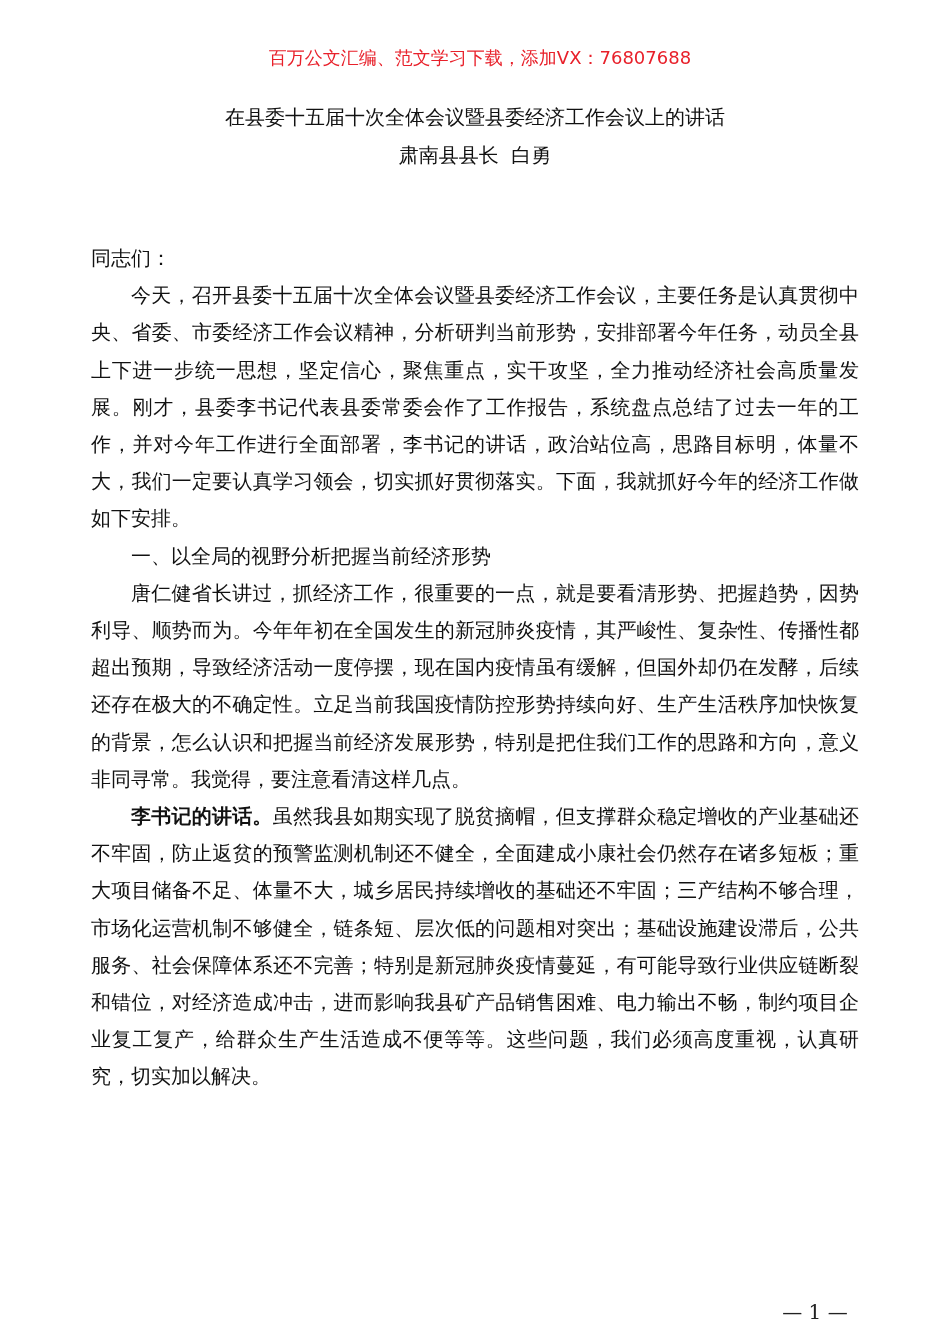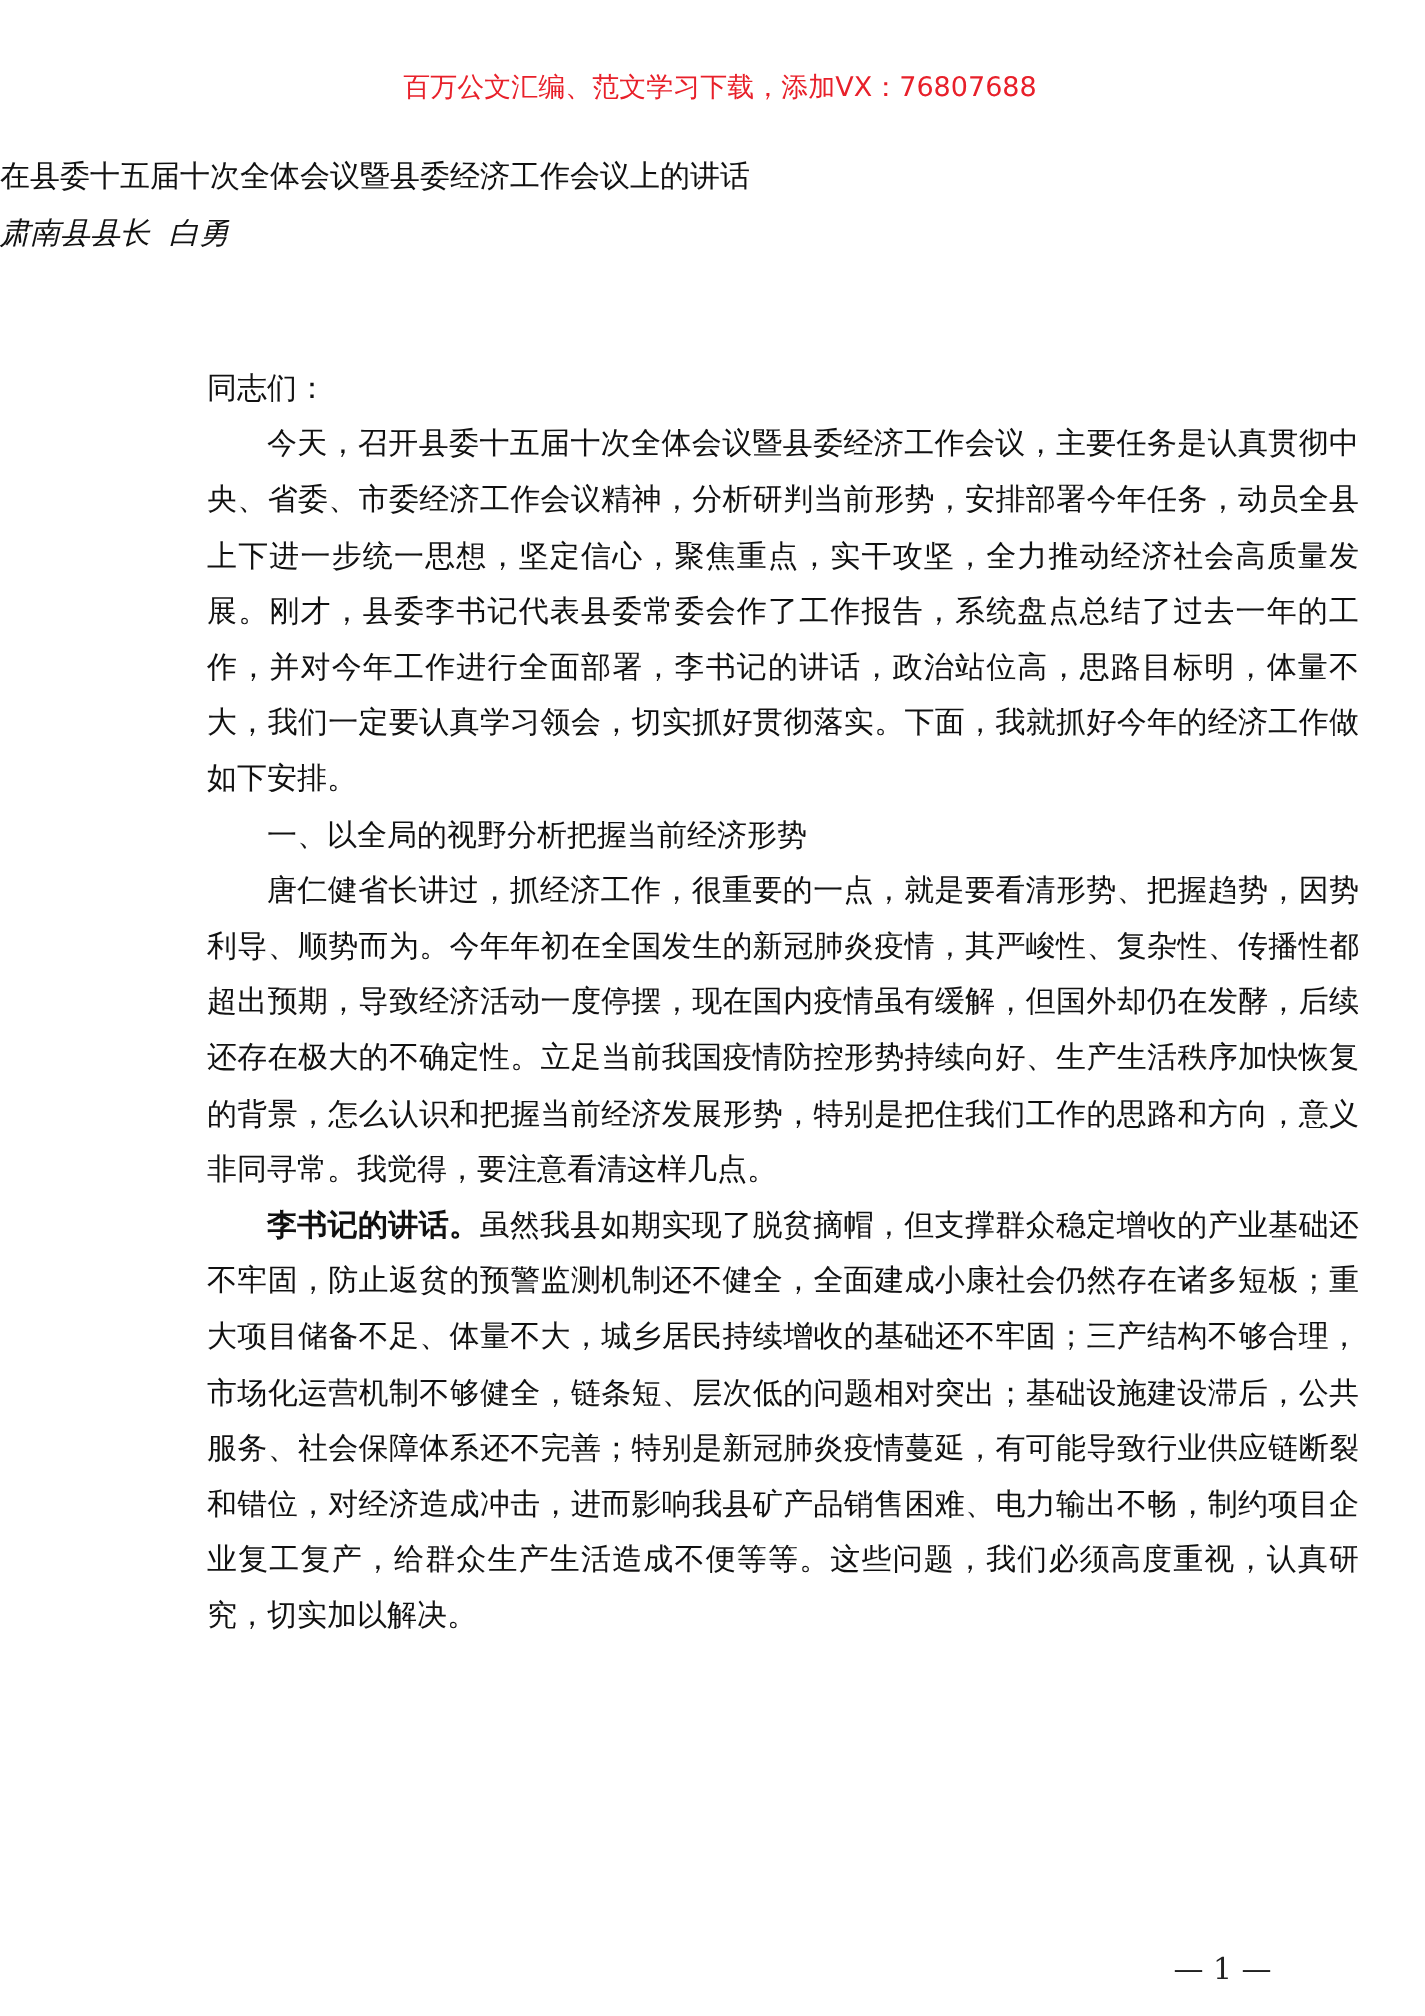--- a/index.html
+++ b/index.html
@@ -1,37 +1,37 @@
 <!DOCTYPE html>
 <html><head>
   <meta charset="utf-8">
   <style>
     html, body { margin: 0; padding: 0; background: #ffffff; }
     body { width: 950px; height: 1344px; position: relative; overflow: hidden;
            font-family: "DejaVu Sans", "Liberation Sans", sans-serif; color: #111; }
     .watermark { position: absolute; top: 46px; left: 5px; width: 950px; text-align: center;
                  font-size: 18px; color: #e8202a; letter-spacing: 0px; }
-    .title-block { position: absolute; top: 98px; left: 0; width: 950px; text-align: left;
+    .title-block { position: absolute; top: 98px; left: 0; width: 950px; text-align: center;
                    font-size: 20px; line-height: 38px; }
     .body-text { position: absolute; top: 240px; left: 91px; width: 768px;
-                 font-size: 20px; line-height: 37.2px; text-align: justify; margin-left: 47px; }
+                 font-size: 20px; line-height: 37.2px; text-align: justify; }
     .body-text p { margin: 0; }
     .indent { text-indent: 2em; }
     .bold-lead { font-weight: bold; }
     .page-number { position: absolute; top: 1300px; left: 760px; width: 110px; text-align: center;
                    font-family: "DejaVu Serif", "Liberation Serif", serif; font-size: 20px; color: #222; }
   </style>
 </head>
 <body>
 
 <div class="watermark">百万公文汇编、范文学习下载，添加VX：76807688</div>
 
 <div class="title-block">
   <div>在县委十五届十次全体会议暨县委经济工作会议上的讲话</div>
-  <div style="white-space:pre;font-style:italic;">肃南县县长  白勇</div>
+  <div style="white-space:pre;">肃南县县长  白勇</div>
 </div>
 
 <div class="body-text">
   <p>同志们：</p>
   <p class="indent"><span>今天，召开县委十五届十次全体会议暨县委经济工作会议，主要任务是认真贯彻中央、省委、市委经济工作会议精神，分析研判当前形势，安排部署今年任务，动员全县上下进一步统一思想，坚定信心，聚焦重点，实干攻坚，全力推动经济社会高质量发展。刚才，县委李书记代表县委常委会作了工作报告，系统盘点总结了过去一年的工作，并对今年工作进行全面部署，李书记的讲话，政治站位高，思路目标明，体量不大，我们一定要认真学习领会，切实抓好贯彻落实。下面，我就抓好今年的经济工作做如下安排。</span></p>
   <p class="indent"><span>一、以全局的视野分析把握当前经济形势</span></p>
   <p class="indent"><span>唐仁健省长讲过，抓经济工作，很重要的一点，就是要看清形势、把握趋势，因势利导、顺势而为。今年年初在全国发生的新冠肺炎疫情，其严峻性、复杂性、传播性都超出预期，导致经济活动一度停摆，现在国内疫情虽有缓解，但国外却仍在发酵，后续还存在极大的不确定性。立足当前我国疫情防控形势持续向好、生产生活秩序加快恢复的背景，怎么认识和把握当前经济发展形势，特别是把住我们工作的思路和方向，意义非同寻常。我觉得，要注意看清这样几点。</span></p>
   <p class="indent"><span class="bold-lead">李书记的讲话。</span><span>虽然我县如期实现了脱贫摘帽，但支撑群众稳定增收的产业基础还不牢固，防止返贫的预警监测机制还不健全，全面建成小康社会仍然存在诸多短板；重大项目储备不足、体量不大，城乡居民持续增收的基础还不牢固；三产结构不够合理，市场化运营机制不够健全，链条短、层次低的问题相对突出；基础设施建设滞后，公共服务、社会保障体系还不完善；特别是新冠肺炎疫情蔓延，有可能导致行业供应链断裂和错位，对经济造成冲击，进而影响我县矿产品销售困难、电力输出不畅，制约项目企业复工复产，给群众生产生活造成不便等等。这些问题，我们必须高度重视，认真研究，切实加以解决。</span></p>
 </div>
 

